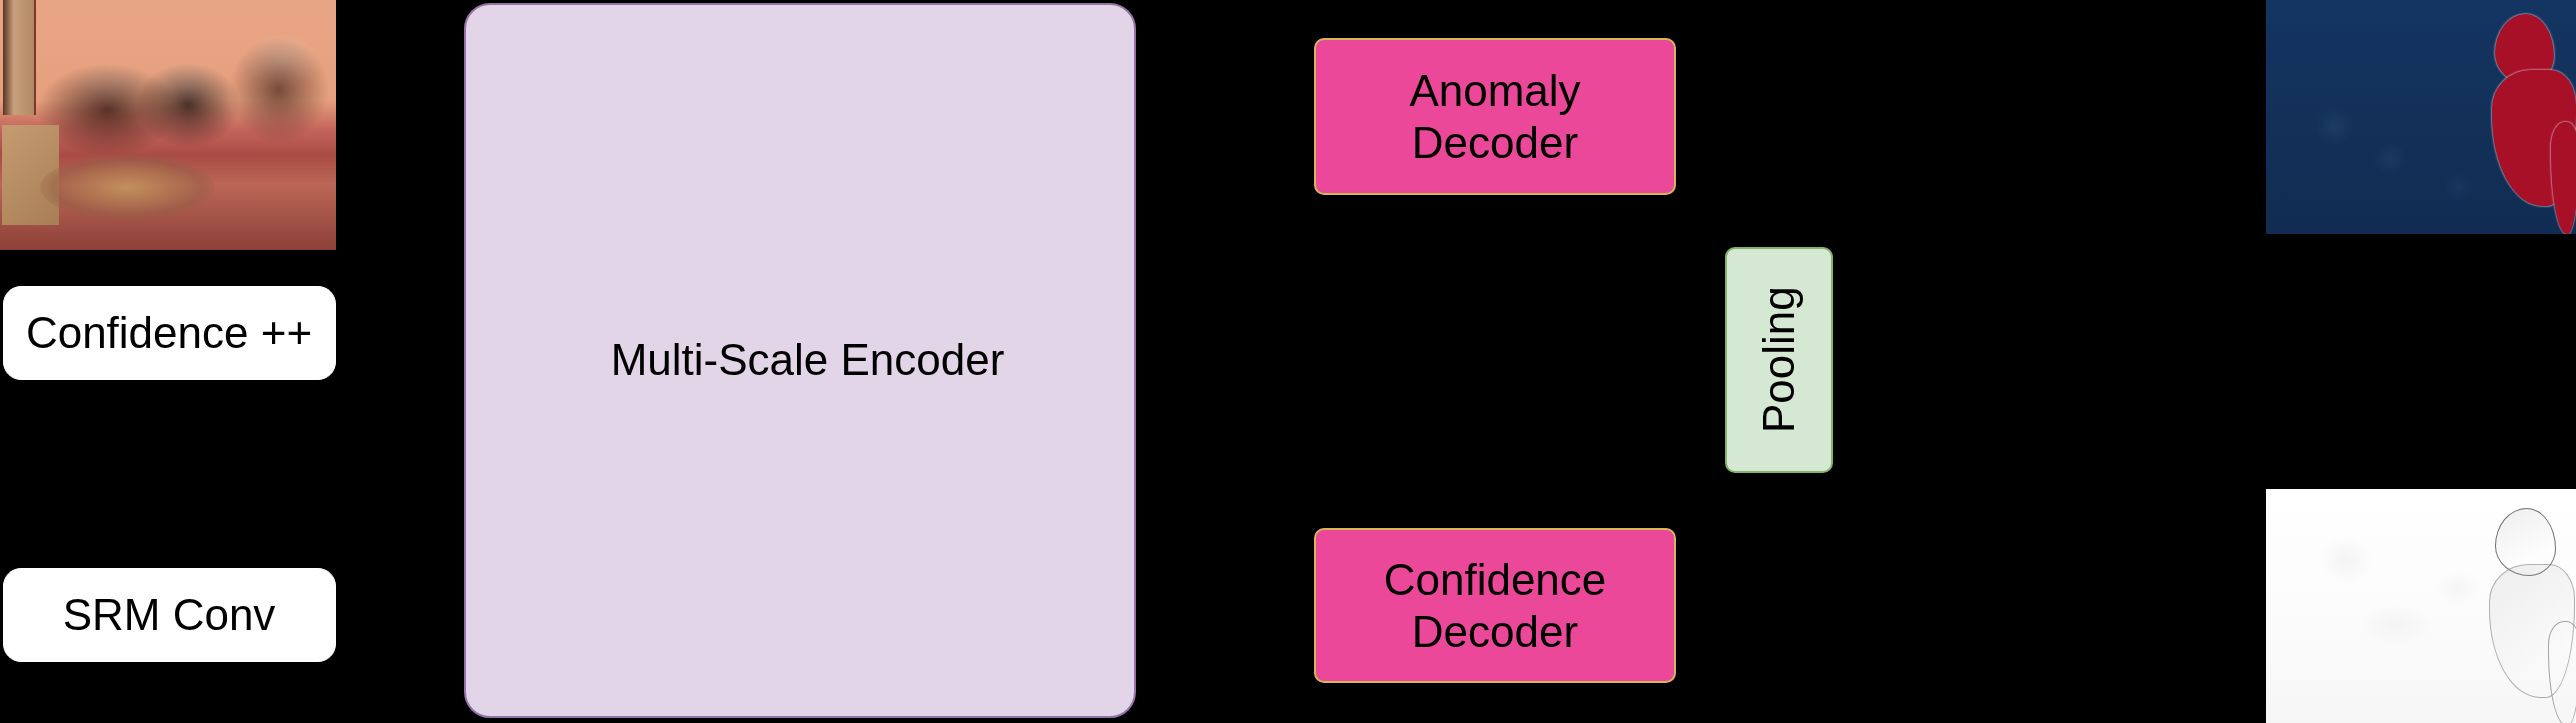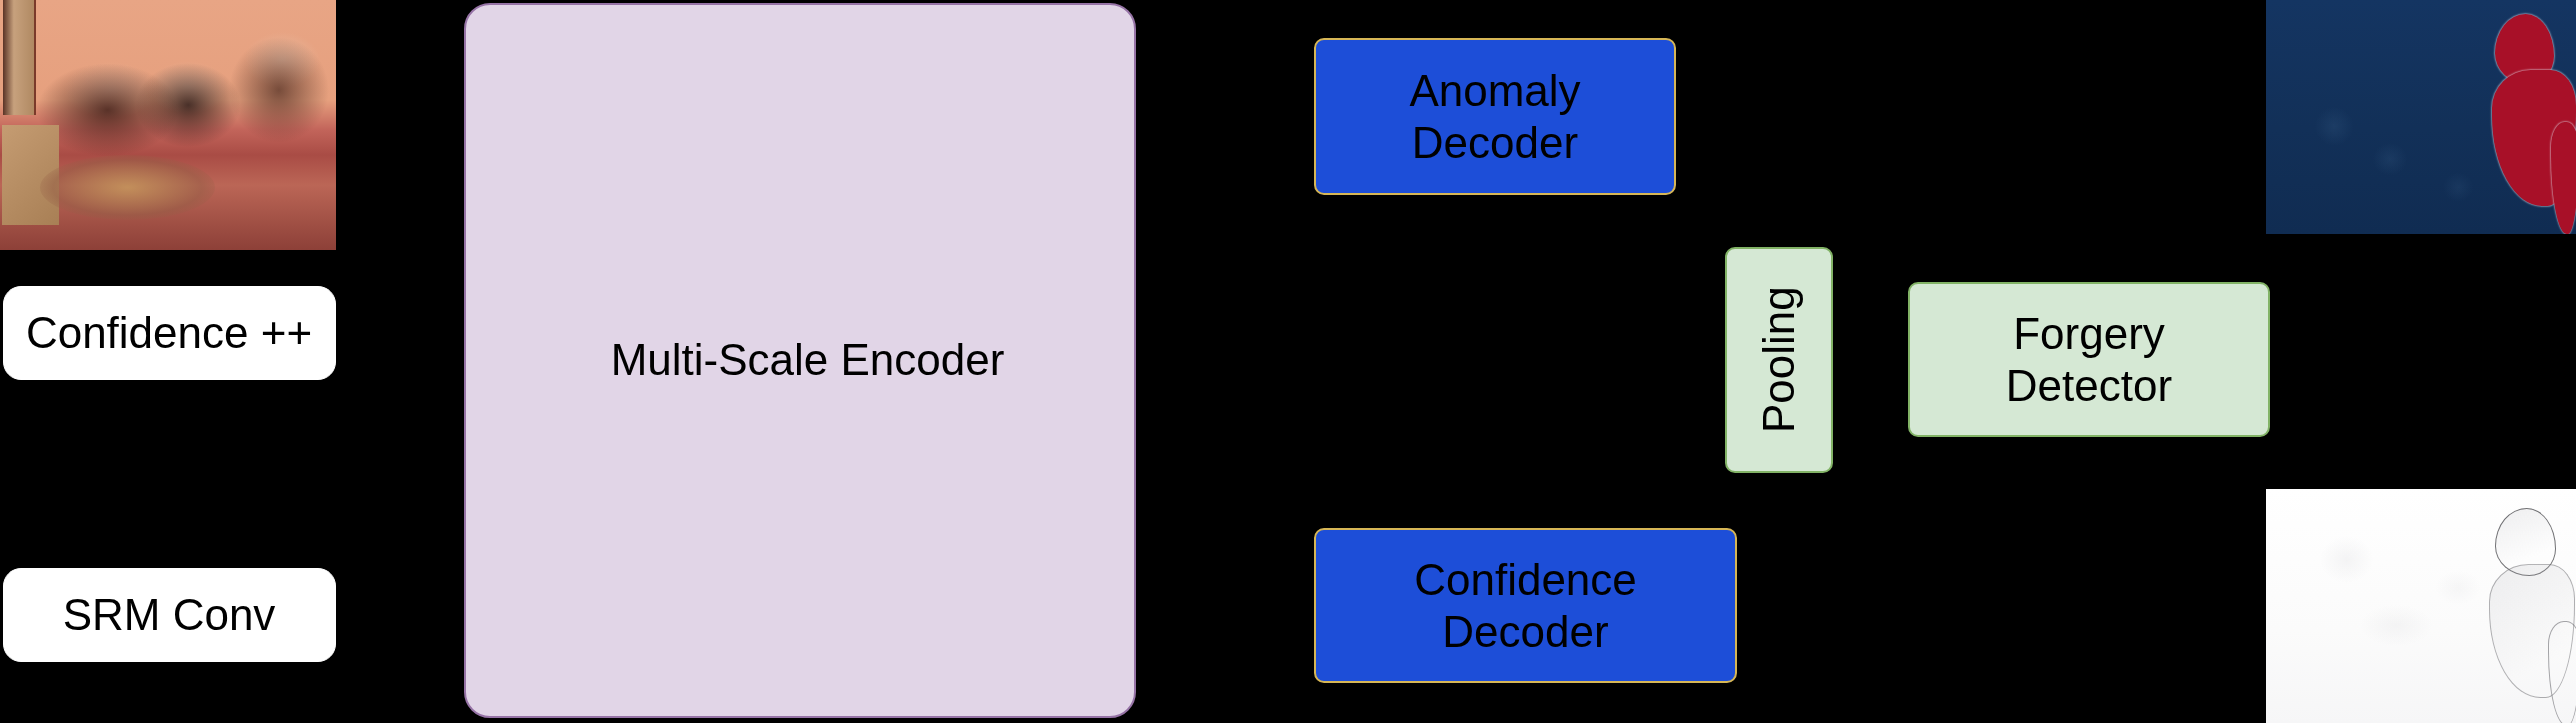--- a/index.html
+++ b/index.html
@@ -39,21 +39,21 @@
 
   .node.encoder {
     background: #e1d5e7;
     border: 2.5px solid #9673a6;
     border-radius: 26px;
     font-size: 44px;
     padding-left: 15px;
   }
 
   .node.yellow {
-    background: #1d4ed8;
+    background: #ec4899;
     border: 2.5px solid #d6b656;
     border-radius: 10px;
     font-size: 44px;
   }
 
   .node.green {
     background: #d5e8d4;
     border: 2.5px solid #82b366;
     border-radius: 10px;
     font-size: 44px;
@@ -212,33 +212,29 @@
 
   <div class="node encoder" style="left:464px; top:2.5px; width:672px; height:715px;">
     <span>Multi-Scale Encoder</span>
   </div>
 
   <div class="node yellow" style="left:1314px; top:38px; width:362px; height:157px;">
     <span>Anomaly
 Decoder</span>
   </div>
 
-  <div class="node yellow" style="left:1314px; top:528px; width:423px; height:155px;">
+  <div class="node yellow" style="left:1314px; top:528px; width:362px; height:155px;">
     <span>Confidence
 Decoder</span>
   </div>
 
   <div class="node green vertical-label" style="left:1725px; top:247px; width:108px; height:226px;">
     <span>Pooling</span>
   </div>
 
-  <div class="node green" style="left:1908px; top:282px; width:362px; height:155px;">
-    <span>Forgery
-Detector</span>
-  </div>
 
   <div class="img-panel heatmap-output" style="left:2266px; top:0px; width:310px; height:234px;">
     <div class="blob blob-head"></div>
     <div class="blob blob-body"></div>
     <div class="blob blob-arm"></div>
   </div>
 
   <div class="img-panel confidence-output" style="left:2266px; top:489px; width:310px; height:235px;">
     <div class="contour contour-head"></div>
     <div class="contour contour-body"></div>

